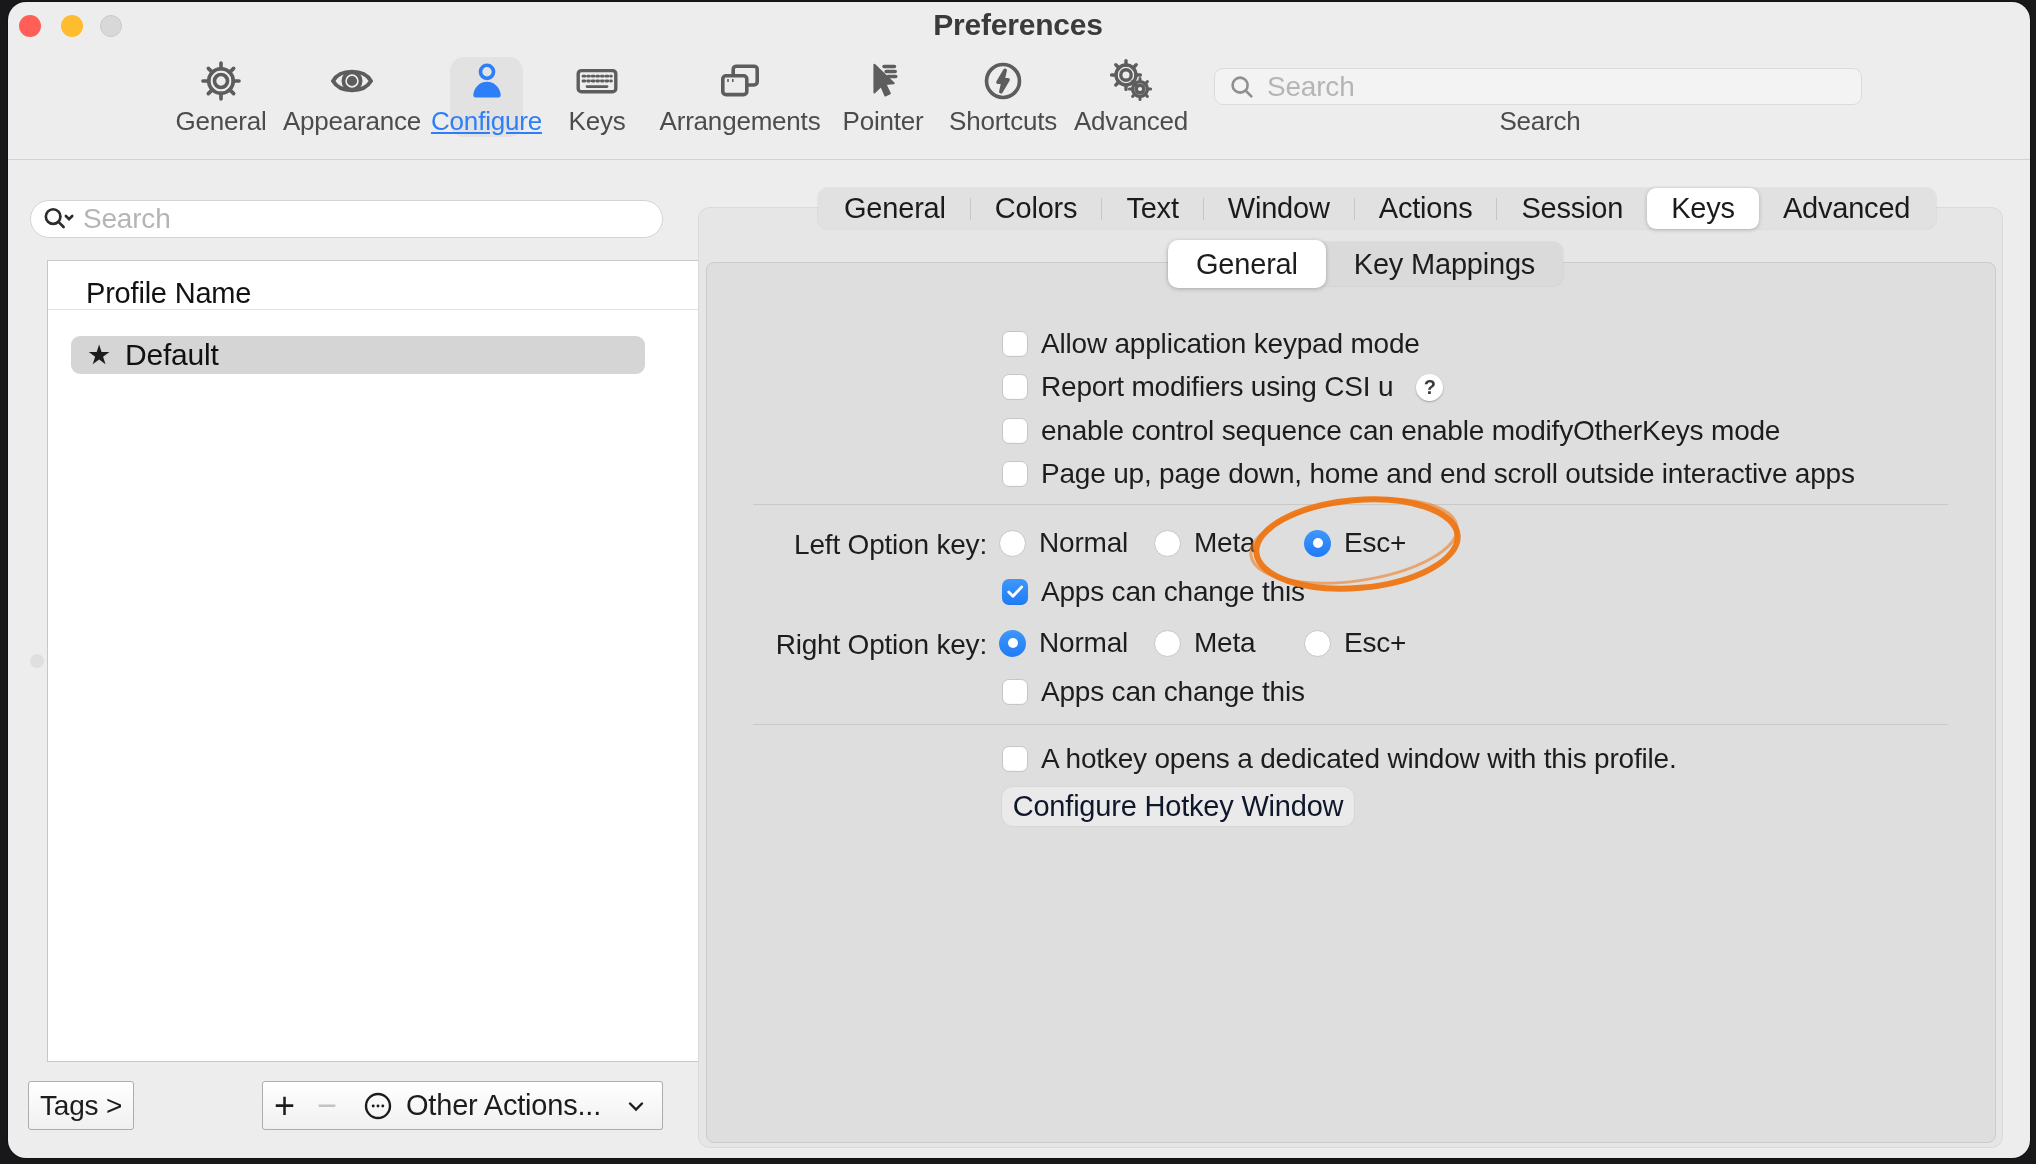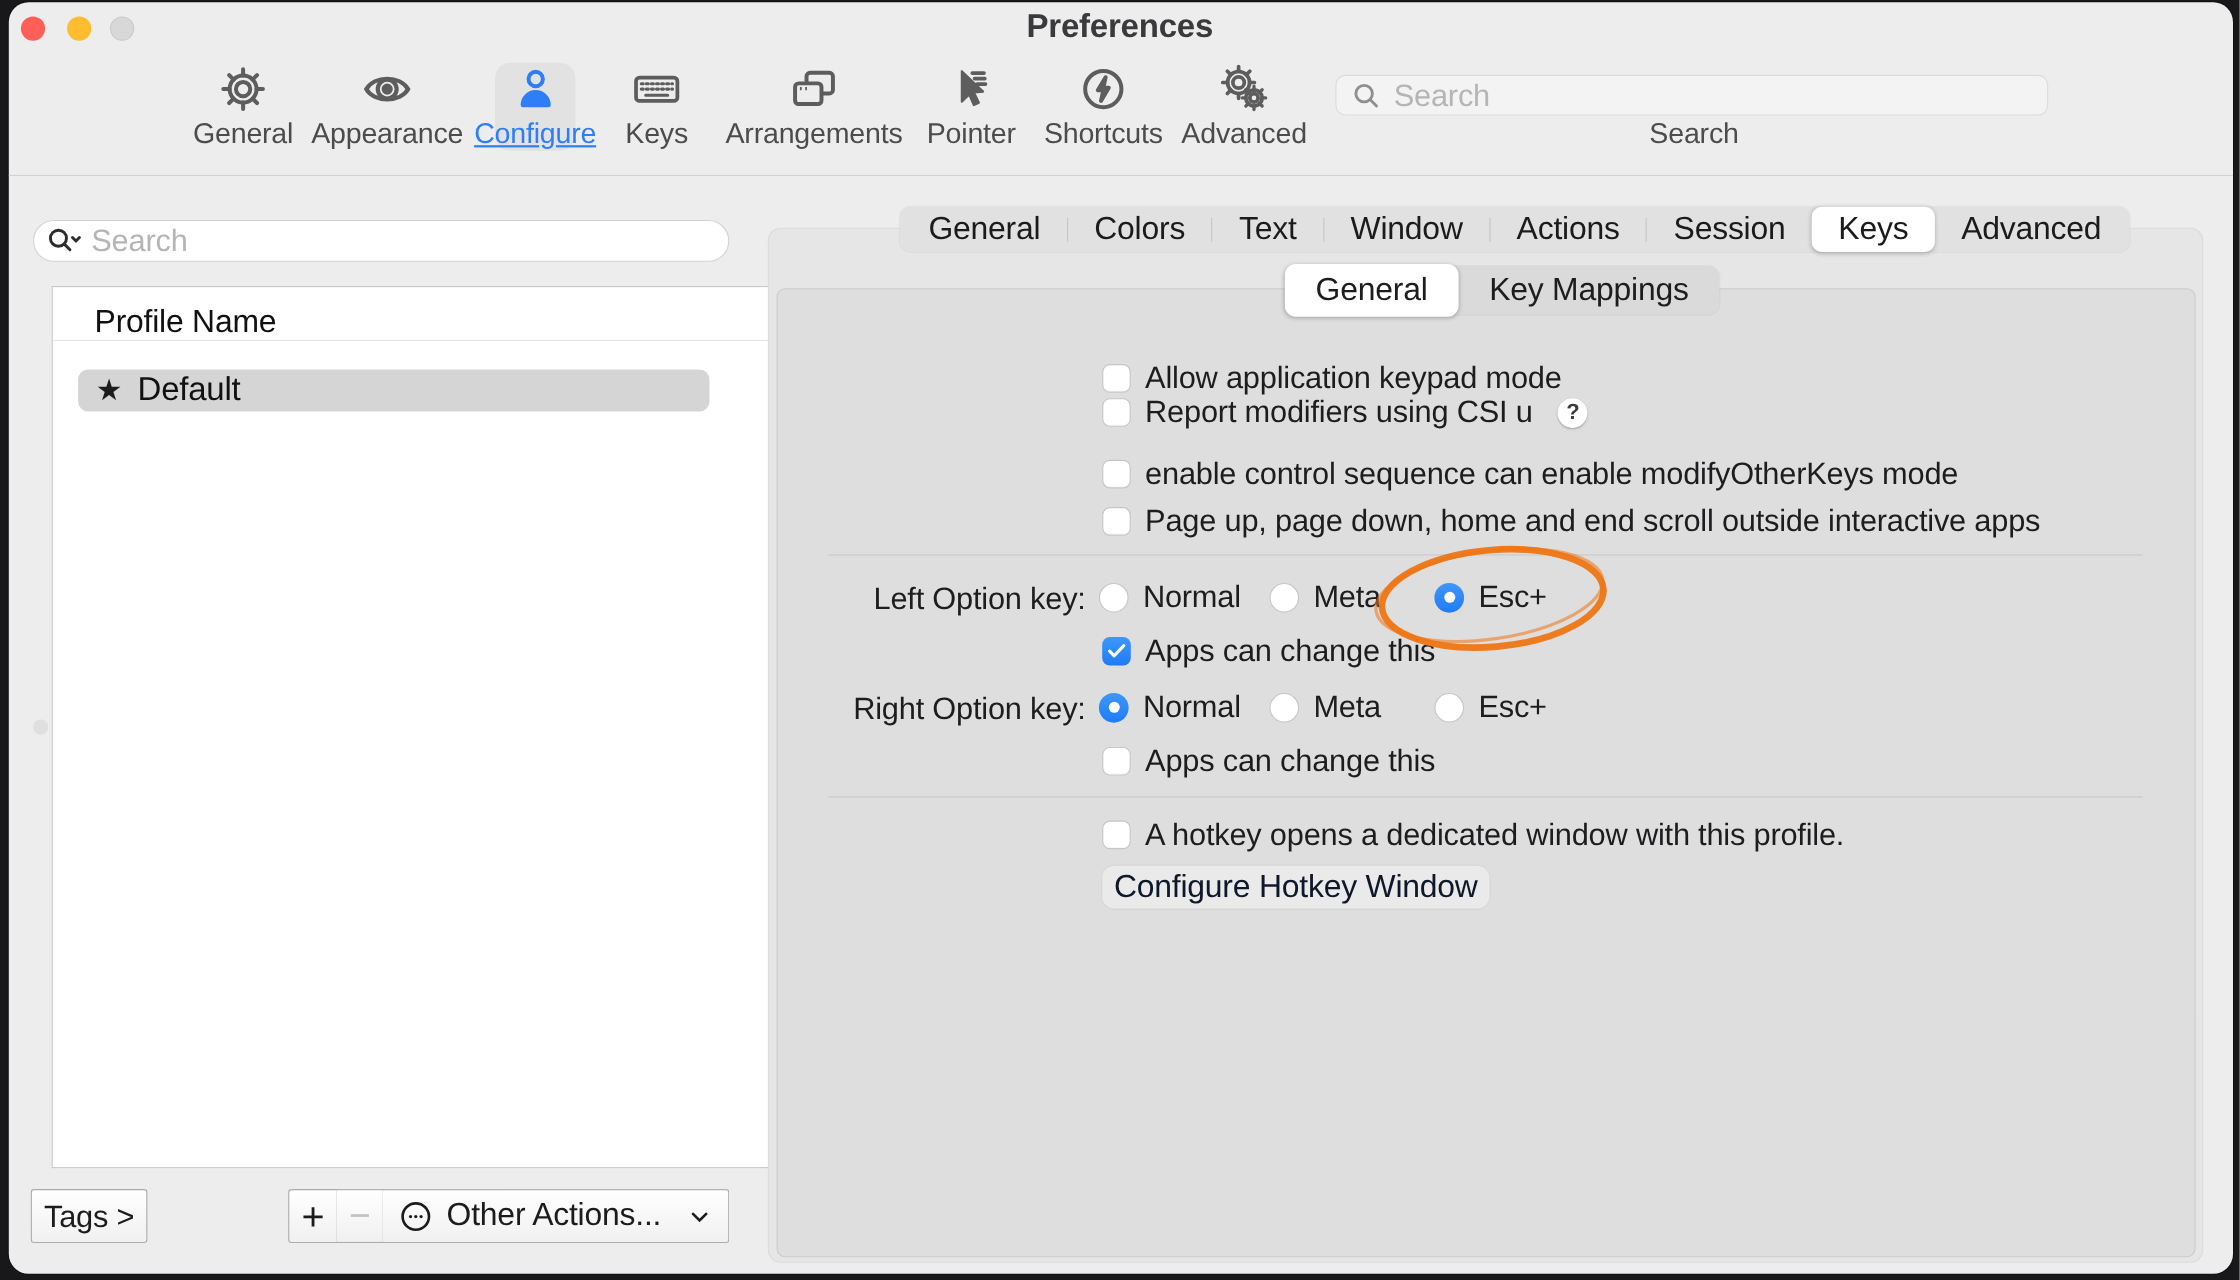--- a/index.html
+++ b/index.html
@@ -240,21 +240,21 @@
 
   <div class="subtabs">
     <div class="subtab subtab-selected">General</div>
     <div class="subtab">Key Mappings</div>
   </div>
 
   <div class="row" style="left:1002px;top:330px;">
     <span class="checkbox"></span>
     <span class="row-label">Allow application keypad mode</span>
   </div>
-  <div class="row" style="left:1002px;top:361px;">
+  <div class="row" style="left:1002px;top:373px;">
     <span class="checkbox"></span>
     <span class="row-label">Report modifiers using CSI u</span>
     <span class="help-badge">?</span>
   </div>
   <div class="row" style="left:1002px;top:417px;">
     <span class="checkbox"></span>
     <span class="row-label">enable control sequence can enable modifyOtherKeys mode</span>
   </div>
   <div class="row" style="left:1002px;top:460px;">
     <span class="checkbox"></span>

